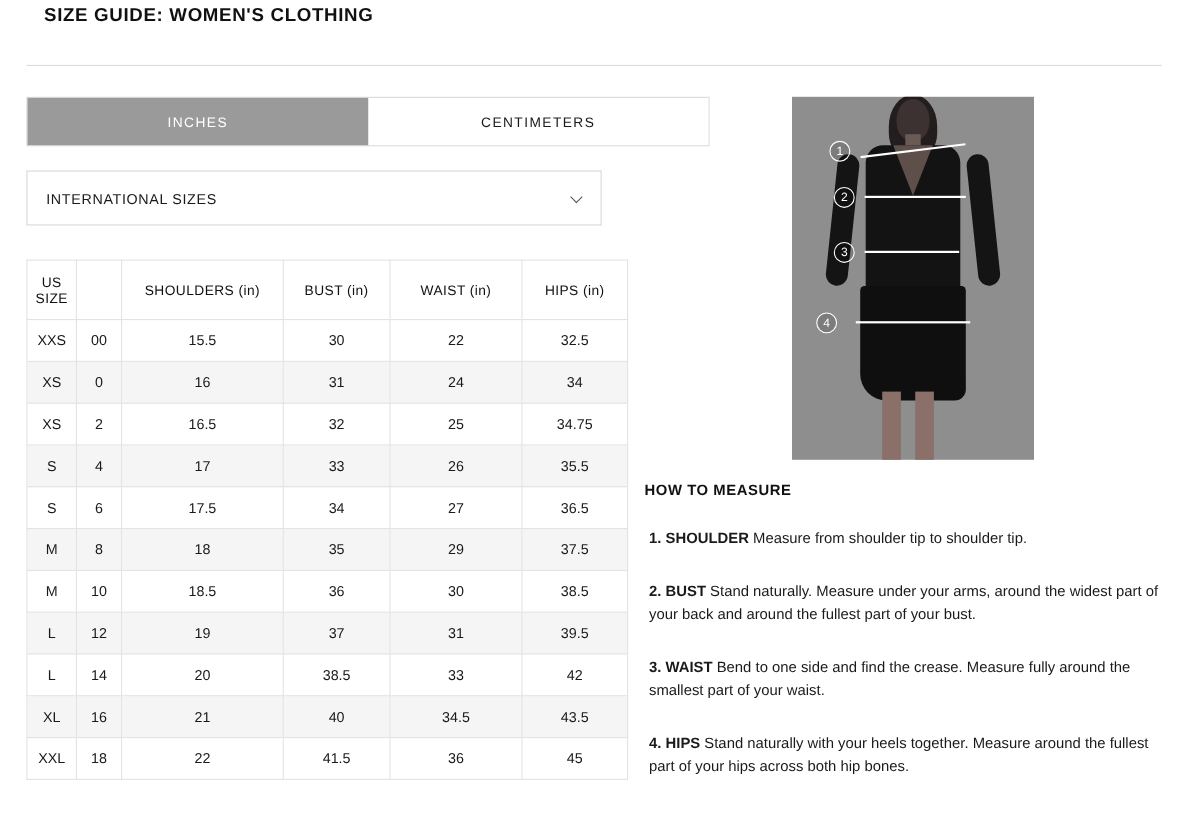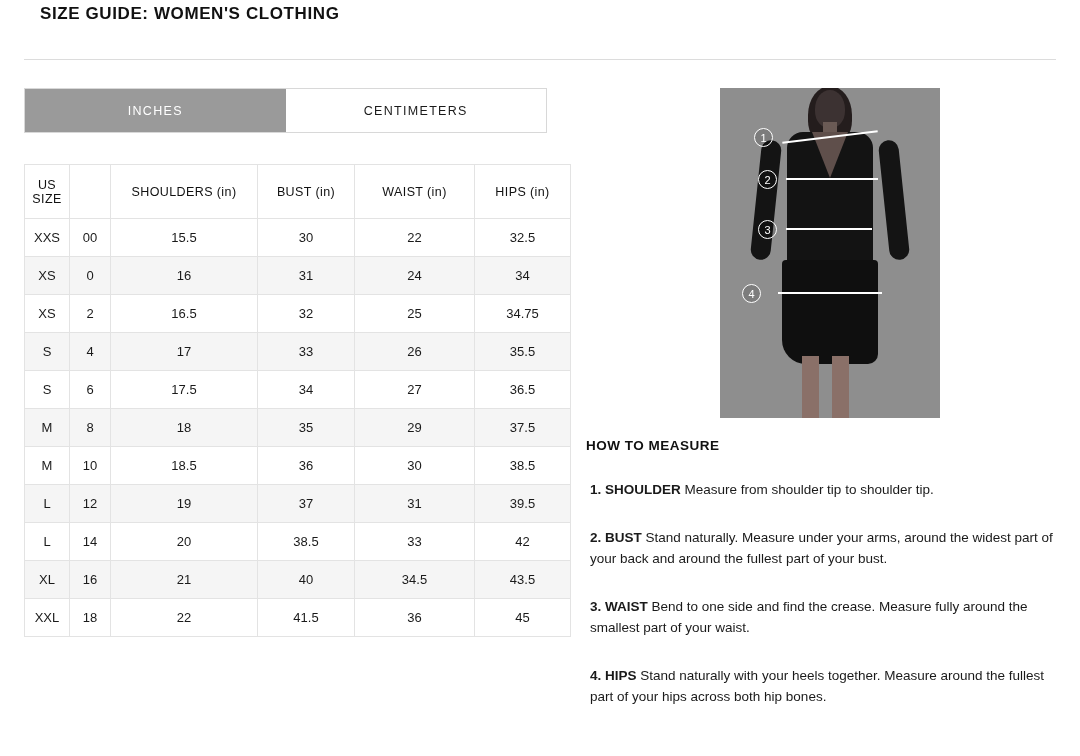--- a/index.html
+++ b/index.html
@@ -37,21 +37,21 @@
   #left-col {
     position: absolute;
     left: 24px;
     top: 88px;
     width: 523px;
   }
 
   
   .unit-toggle {
     display: flex;
-    width: 523px;
+    width: 621px;
     height: 45px;
     border: 1px solid #d8d8d8;
   }
   .unit-tab {
     flex: 1;
     display: flex;
     align-items: center;
     justify-content: center;
     font-size: 12.5px;
     letter-spacing: 1.3px;
@@ -270,20 +270,24 @@
 <div id="page-title">SIZE GUIDE: WOMEN'S CLOTHING</div>
 <div id="header-rule"></div>
 
 <div id="left-col">
 
   <div class="unit-toggle">
     <button class="unit-tab active">INCHES</button>
     <button class="unit-tab">CENTIMETERS</button>
   </div>
 
+  <div class="select-wrap">
+    <span class="select-value">INTERNATIONAL SIZES</span>
+    <span class="chev"></span>
+  </div>
 
   <table class="size-table">
     <thead>
       <tr>
         <th class="col-us us-head">US SIZE</th>
         <th class="col-num"></th>
         <th class="col-sh">SHOULDERS (in)</th>
         <th class="col-bu">BUST (in)</th>
         <th class="col-wa">WAIST (in)</th>
         <th class="col-hi">HIPS (in)</th>

